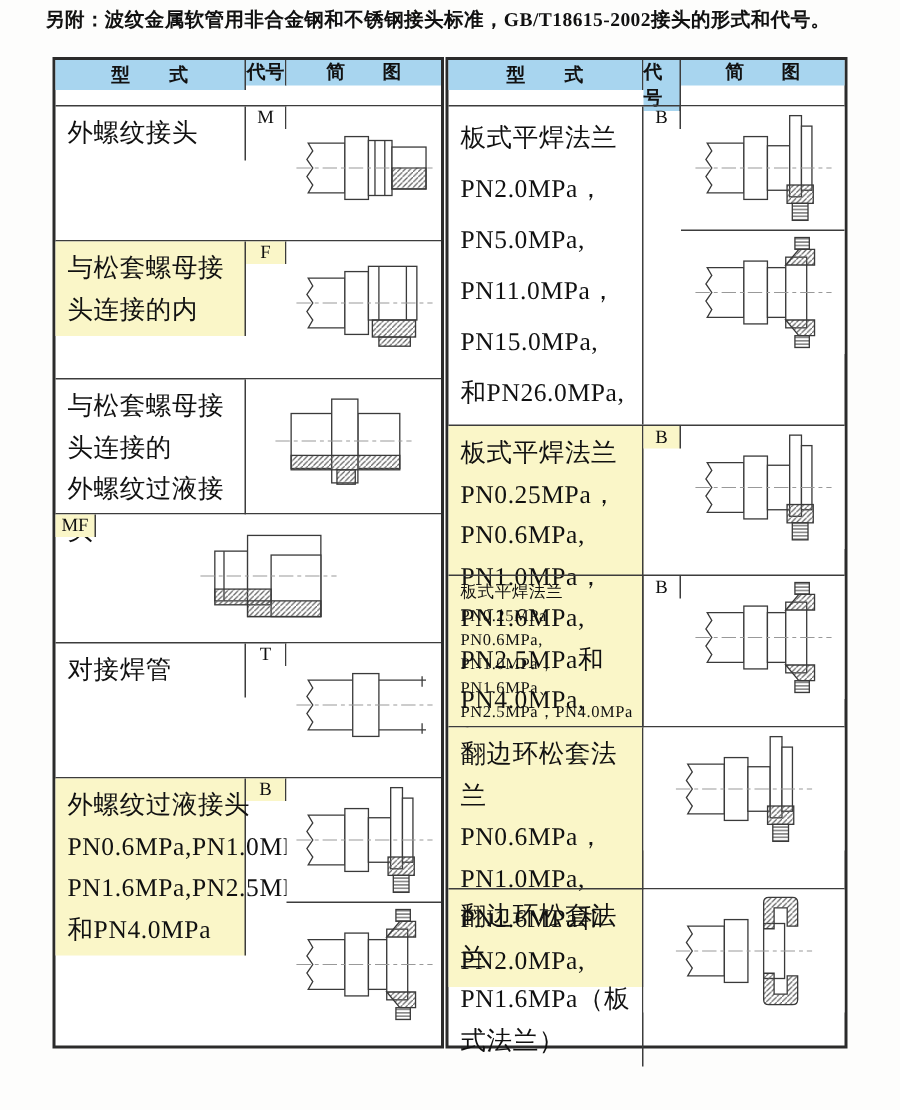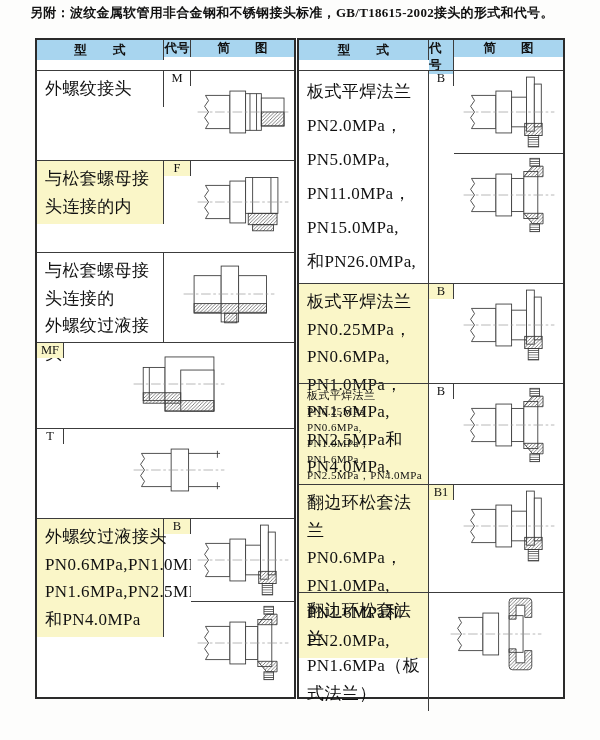--- a/index.html
+++ b/index.html
@@ -211,20 +211,21 @@
     <div class="cell c-diag">
       <div class="one">
           <svg class="dia" viewBox="0 0 110 90">
             <use href="#sym-mf"></use>
           </svg>
         </div>
     </div>
   </div>
 
   <div class="row" style="height:89px">
+    <div class="cell c-type"><span>对接焊管</span></div>
     <div class="cell c-code">T</div>
     <div class="cell c-diag">
       <div class="one">
           <svg class="dia" viewBox="0 0 110 90">
             <use href="#sym-t"></use>
           </svg>
         </div>
     </div>
   </div>
 
@@ -305,21 +306,20 @@
             <use href="#sym-flange-b"></use>
           </svg>
         </div>
     </div>
   </div>
 
   <div class="row" style="height:107px">
     <div class="cell c-type hl"><span>翻边环松套法兰
 PN0.6MPa，PN1.0MPa,
 PN1.6MPa和PN2.0MPa,</span></div>
-    <div class="cell c-code hl">B1</div>
     <div class="cell c-diag">
       <div class="one">
           <svg class="dia" viewBox="0 0 110 90">
             <use href="#sym-flange-a"></use>
           </svg>
         </div>
     </div>
   </div>
 
   <div class="row" style="height:104px">

